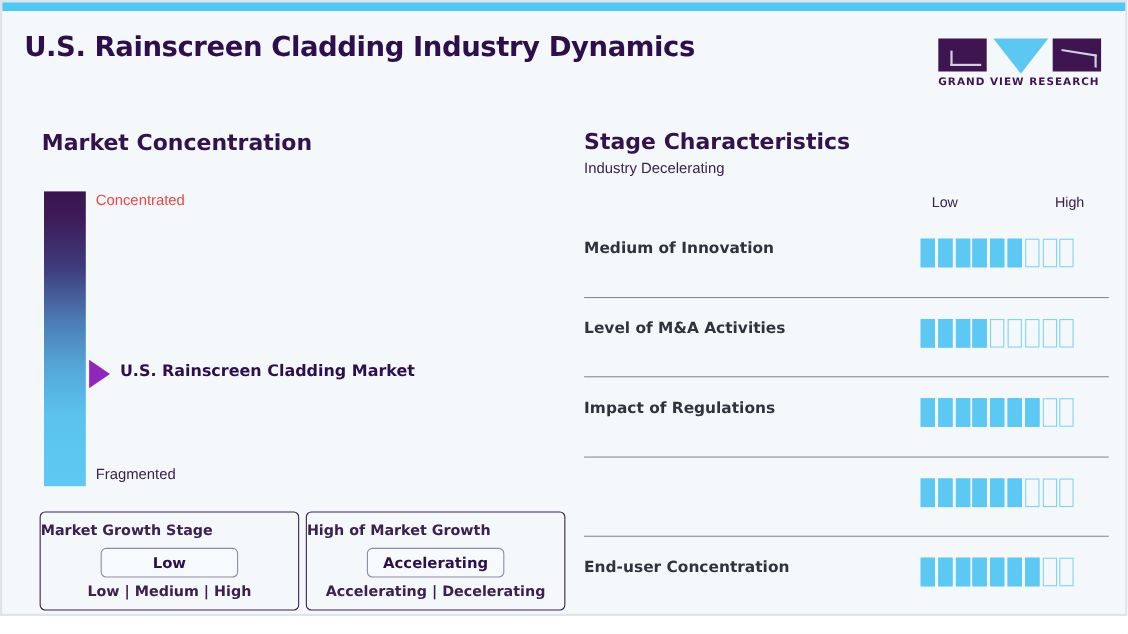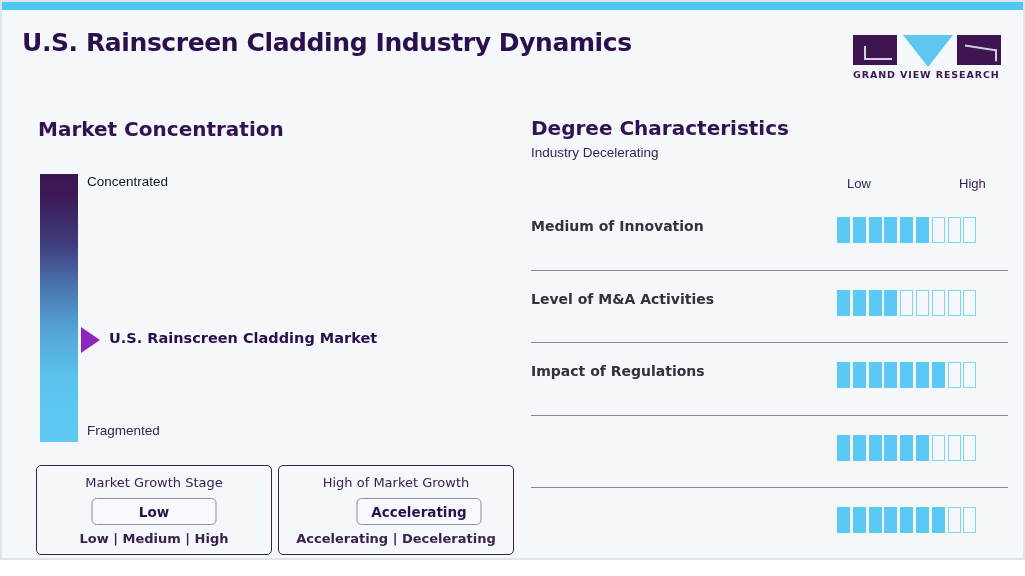--- a/index.html
+++ b/index.html
@@ -149,21 +149,21 @@
                 #55a8d8 60%,
                 #5bc2ee 76%,
                 #5ec9f4 100%);
   }
 
   #label-concentrated {
     position: absolute;
     left: 85px;
     top: 82px;
     font-size: 13.5px;
-    color: #0f172a;
+    color: #ef4444;
     white-space: nowrap;
   }
 
   #label-fragmented {
     position: absolute;
     left: 85px;
     top: 331px;
     font-size: 13.5px;
     color: #3b2050;
     white-space: nowrap;
@@ -200,43 +200,42 @@
     border-radius: 5px;
     background: #f4f8fb;
   }
   #box-growth-stage { left: 34px;  width: 236px; }
   #box-growth-pace  { left: 276px; width: 236px; }
 
   .info-title {
     position: absolute;
     left: 0; top: 9px;
     width: 100%;
-    text-align: center;
     font-family: "DejaVu Sans", sans-serif;
     font-size: 13px;
-    font-weight: normal;
+    font-weight: bold;
     color: #3b2050;
     white-space: nowrap;
   }
 
   .info-value-box {
     position: absolute;
     left: 50%;
     top: 32px;
     transform: translateX(-50%);
     width: 125px;
     height: 27px;
     border: 1.5px solid #8f8aa0;
     border-radius: 5px;
     background: #f7fafc;
     display: flex;
     align-items: center;
     justify-content: center;
   }
-  .info-value-box.wide { width: 125px; margin-left: 23px; }
+  .info-value-box.wide { width: 125px; }
 
   .info-value {
     font-family: "DejaVu Sans", sans-serif;
     font-weight: bold;
     font-size: 13.5px;
     color: #2d0f4e;
     white-space: nowrap;
   }
 
   .info-options {
@@ -388,21 +387,21 @@
       <div class="info-title">High of Market Growth</div>
       <div class="info-value-box wide">
         <span class="info-value">Accelerating</span>
       </div>
       <div class="info-options">Accelerating | Decelerating</div>
     </div>
   </div>
 
   <div id="right-panel">
 
-    <div id="mch-heading" class="section-heading">Degree Characteristics</div>
+    <div id="mch-heading" class="section-heading">Stage Characteristics</div>
 
     <div id="mch-subheading">Industry Decelerating</div>
 
     <div id="scale-low">Low</div>
 
     <div id="scale-high">High</div>
 
     <div id="char-rows">
         <div class="char-row">
           <div class="char-label">Medium of Innovation</div>
@@ -457,20 +456,21 @@
             <div class="seg on"></div>
             <div class="seg on"></div>
             <div class="seg on"></div>
             <div class="seg"></div>
             <div class="seg"></div>
             <div class="seg"></div>
           </div>
           <div class="char-divider"></div>
         </div>
         <div class="char-row">
+          <div class="char-label">End-user Concentration</div>
           <div class="char-meter">
             <div class="seg on"></div>
             <div class="seg on"></div>
             <div class="seg on"></div>
             <div class="seg on"></div>
             <div class="seg on"></div>
             <div class="seg on"></div>
             <div class="seg on"></div>
             <div class="seg"></div>
             <div class="seg"></div>

